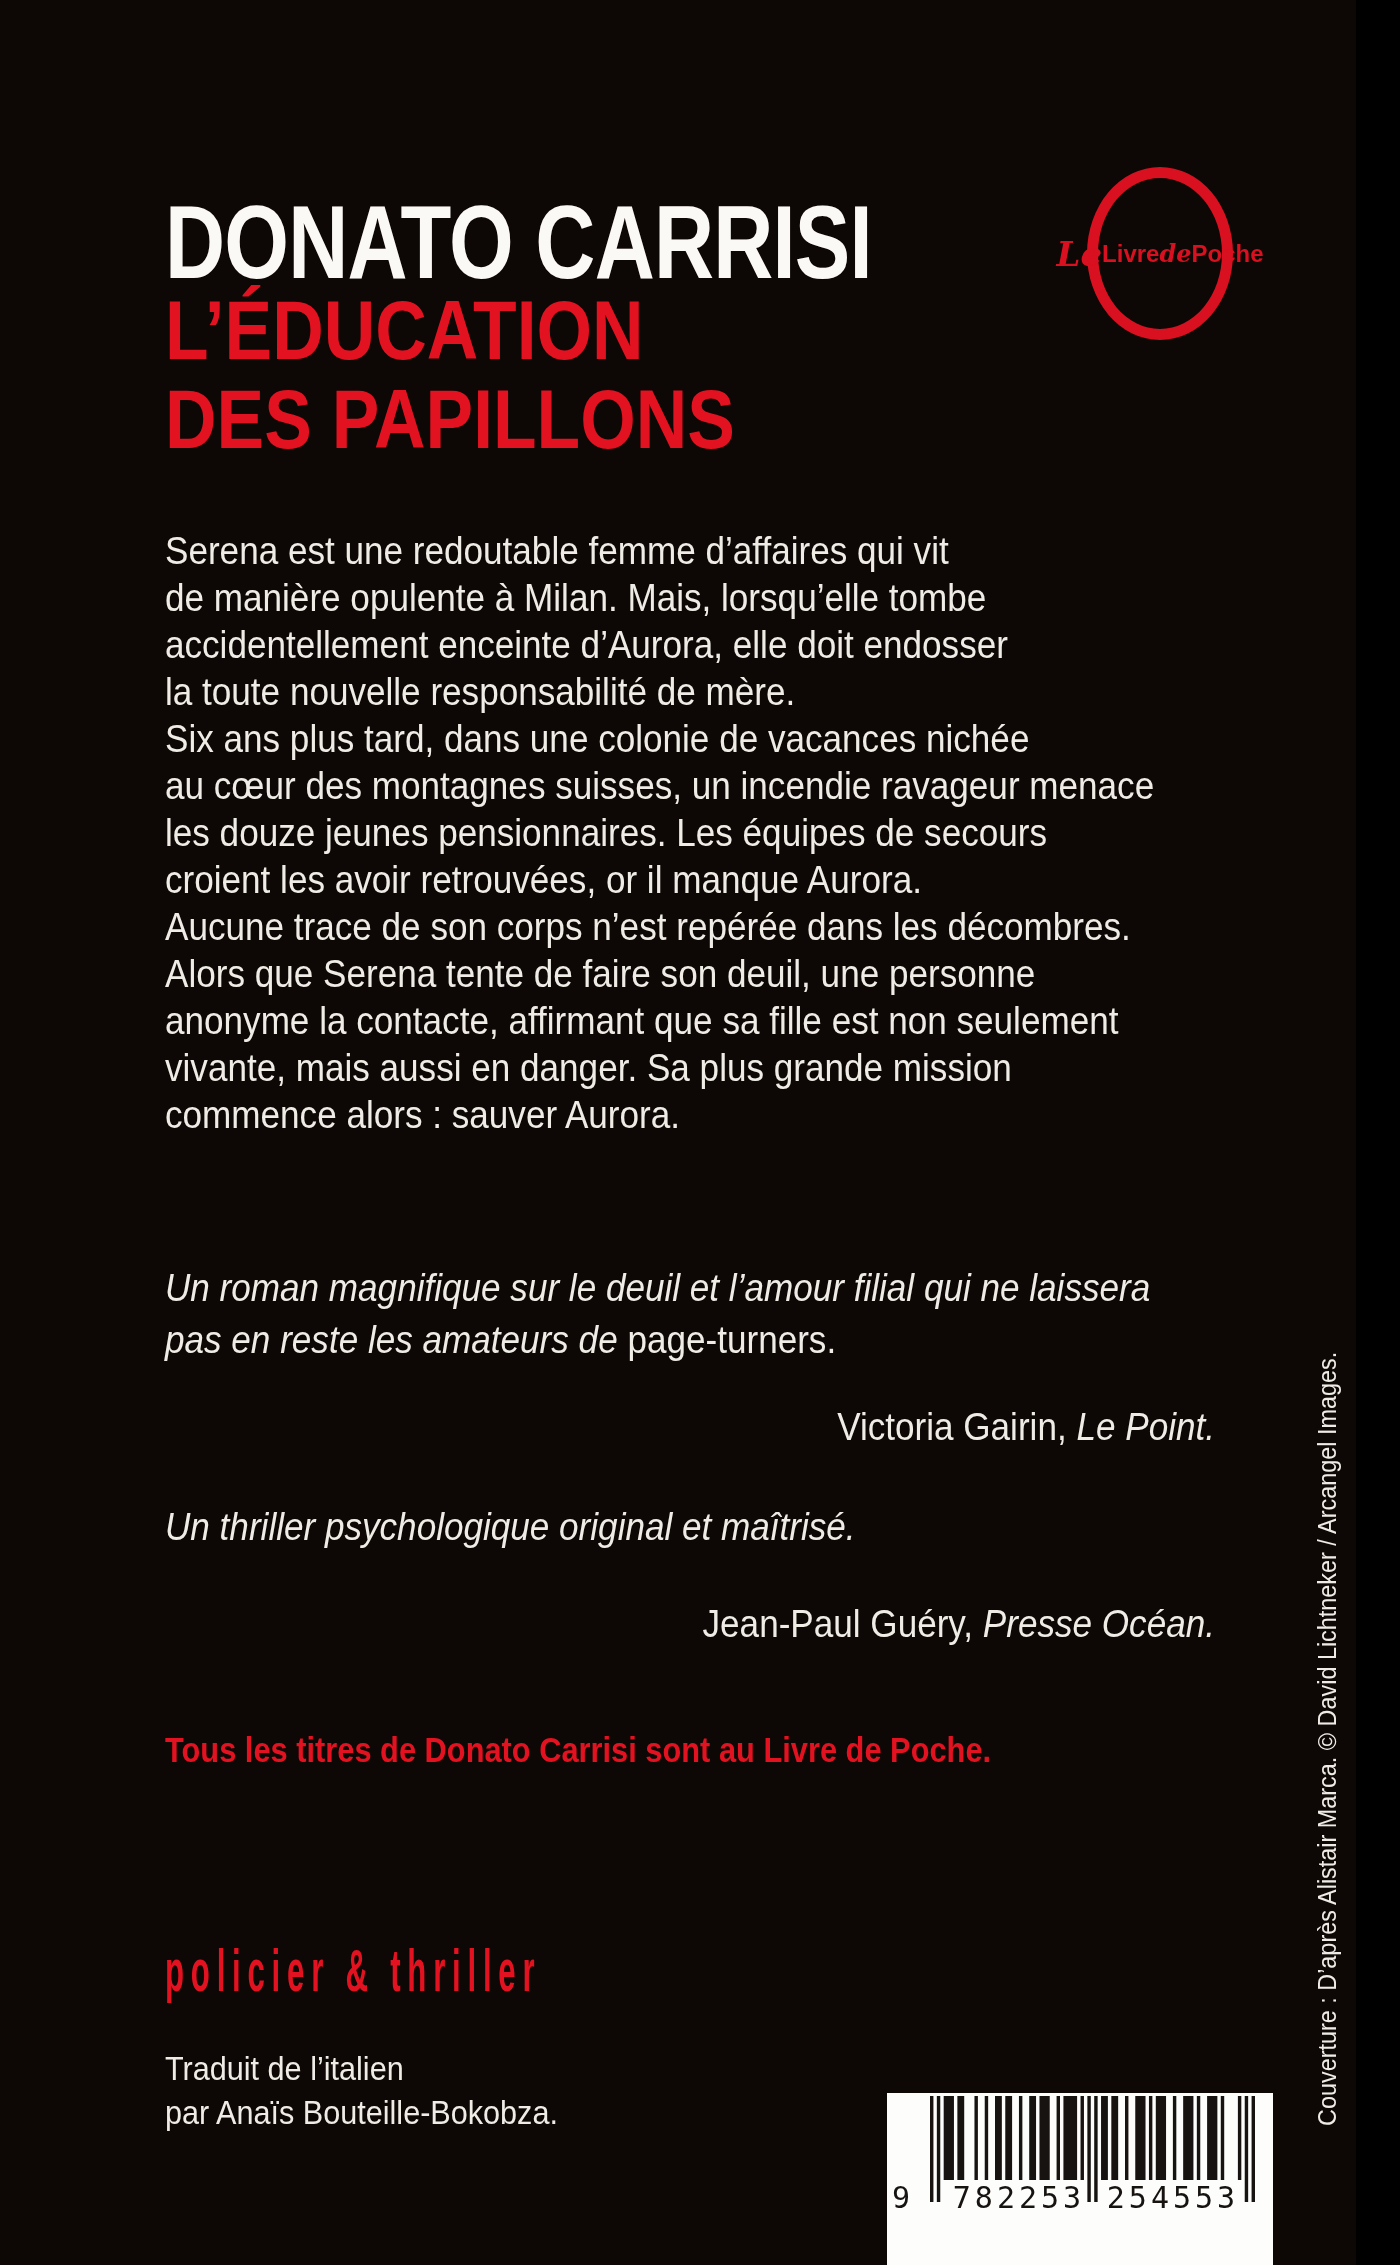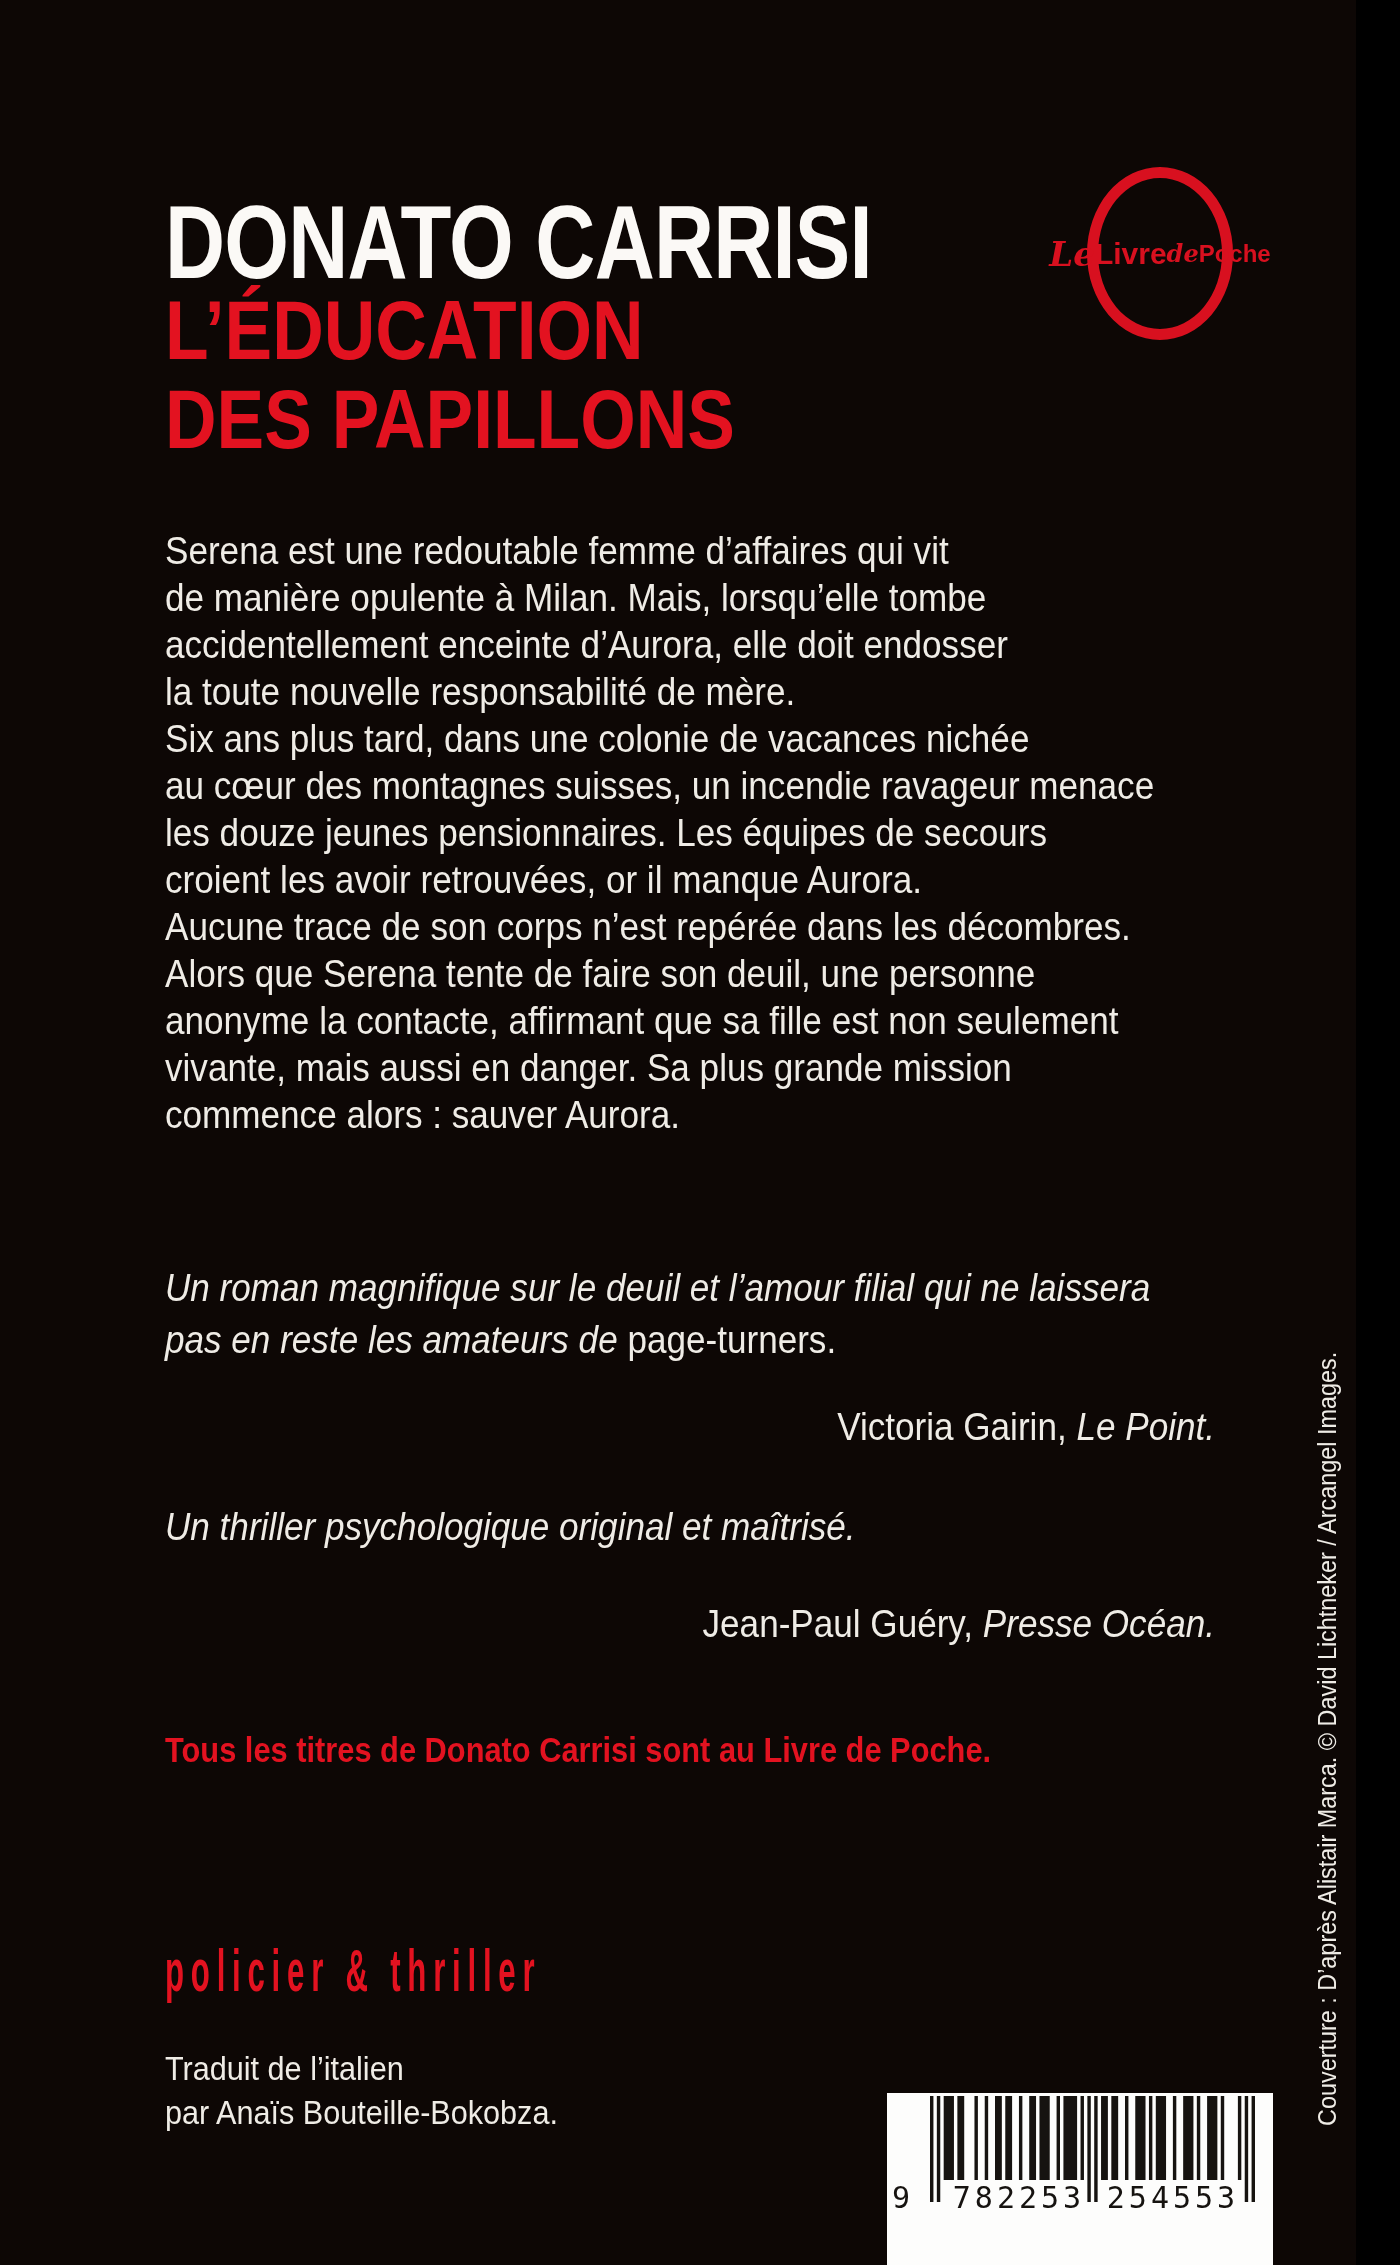--- a/index.html
+++ b/index.html
@@ -33,21 +33,21 @@
     transform:scaleX(.85);transform-origin:0 0;
   }
   .logo{
     left:1087px;top:167px;width:124px;height:151px;
     border:11px solid var(--logo_red);border-radius:50%;
     display:flex;flex-direction:row;align-items:center;justify-content:center;
     color:var(--logo_red);text-align:center;
   }
   .logo .script{font-family:"DejaVu Serif", serif;font-style:italic;font-weight:bold;}
   .logo-le{font-size:34px;line-height:30px;}
-  .logo-livre{font-size:30px;line-height:34px;font-weight:bold;letter-spacing:0;}
+  .logo-livre{font-size:24px;line-height:34px;font-weight:bold;letter-spacing:0;}
   .logo-de{font-size:24px;line-height:22px;}
   .logo-poche{font-size:24px;line-height:34px;font-weight:bold;}
   .synopsis{
     left:165px;top:527px;
     font-size:39px;line-height:47px;color:var(--body_text);
     transform:scaleX(.90);transform-origin:0 0;white-space:nowrap;
   }
   .quote{
     font-size:39px;line-height:52px;color:var(--body_text);
     font-style:italic;white-space:nowrap;

